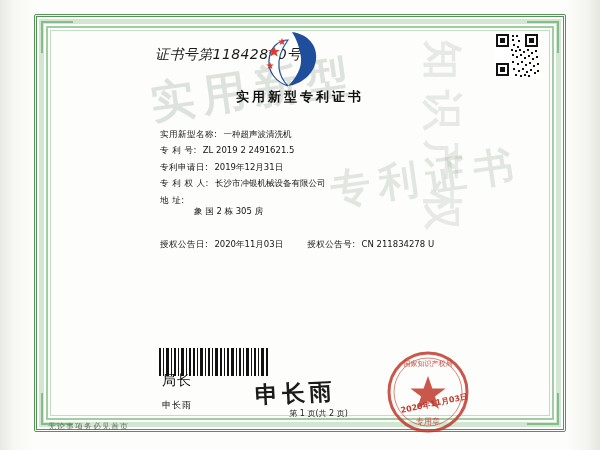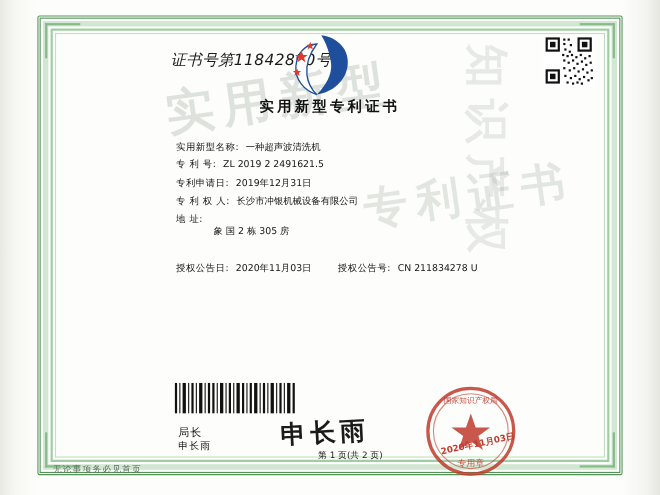--- a/index.html
+++ b/index.html
@@ -85,21 +85,21 @@
     font-size:7.6px;color:#1b1b1b;line-height:1.62;text-align:justify;
     text-indent:15px;
   }
   .body-text p{margin:0 0 7px 0;}
 
   
   .barcode{
     position:absolute;left:158px;top:348px;width:112px;height:28px;
   }
   .sig-label{
-    position:absolute;left:162px;top:386px;font-size:10px;color:#111;letter-spacing:1px;
+    position:absolute;left:162px;top:372px;font-size:14px;color:#111;letter-spacing:1px;
   }
   .sig-label2{
     position:absolute;left:162px;top:399px;font-size:9px;color:#111;letter-spacing:1px;
   }
   .signature{
     position:absolute;left:255px;top:378px;
     font-family:"DejaVu Serif","Liberation Serif",serif;
     font-size:23px;color:#1b1b1b;font-weight:bold;letter-spacing:4px;
     transform:rotate(-3deg);
   }

